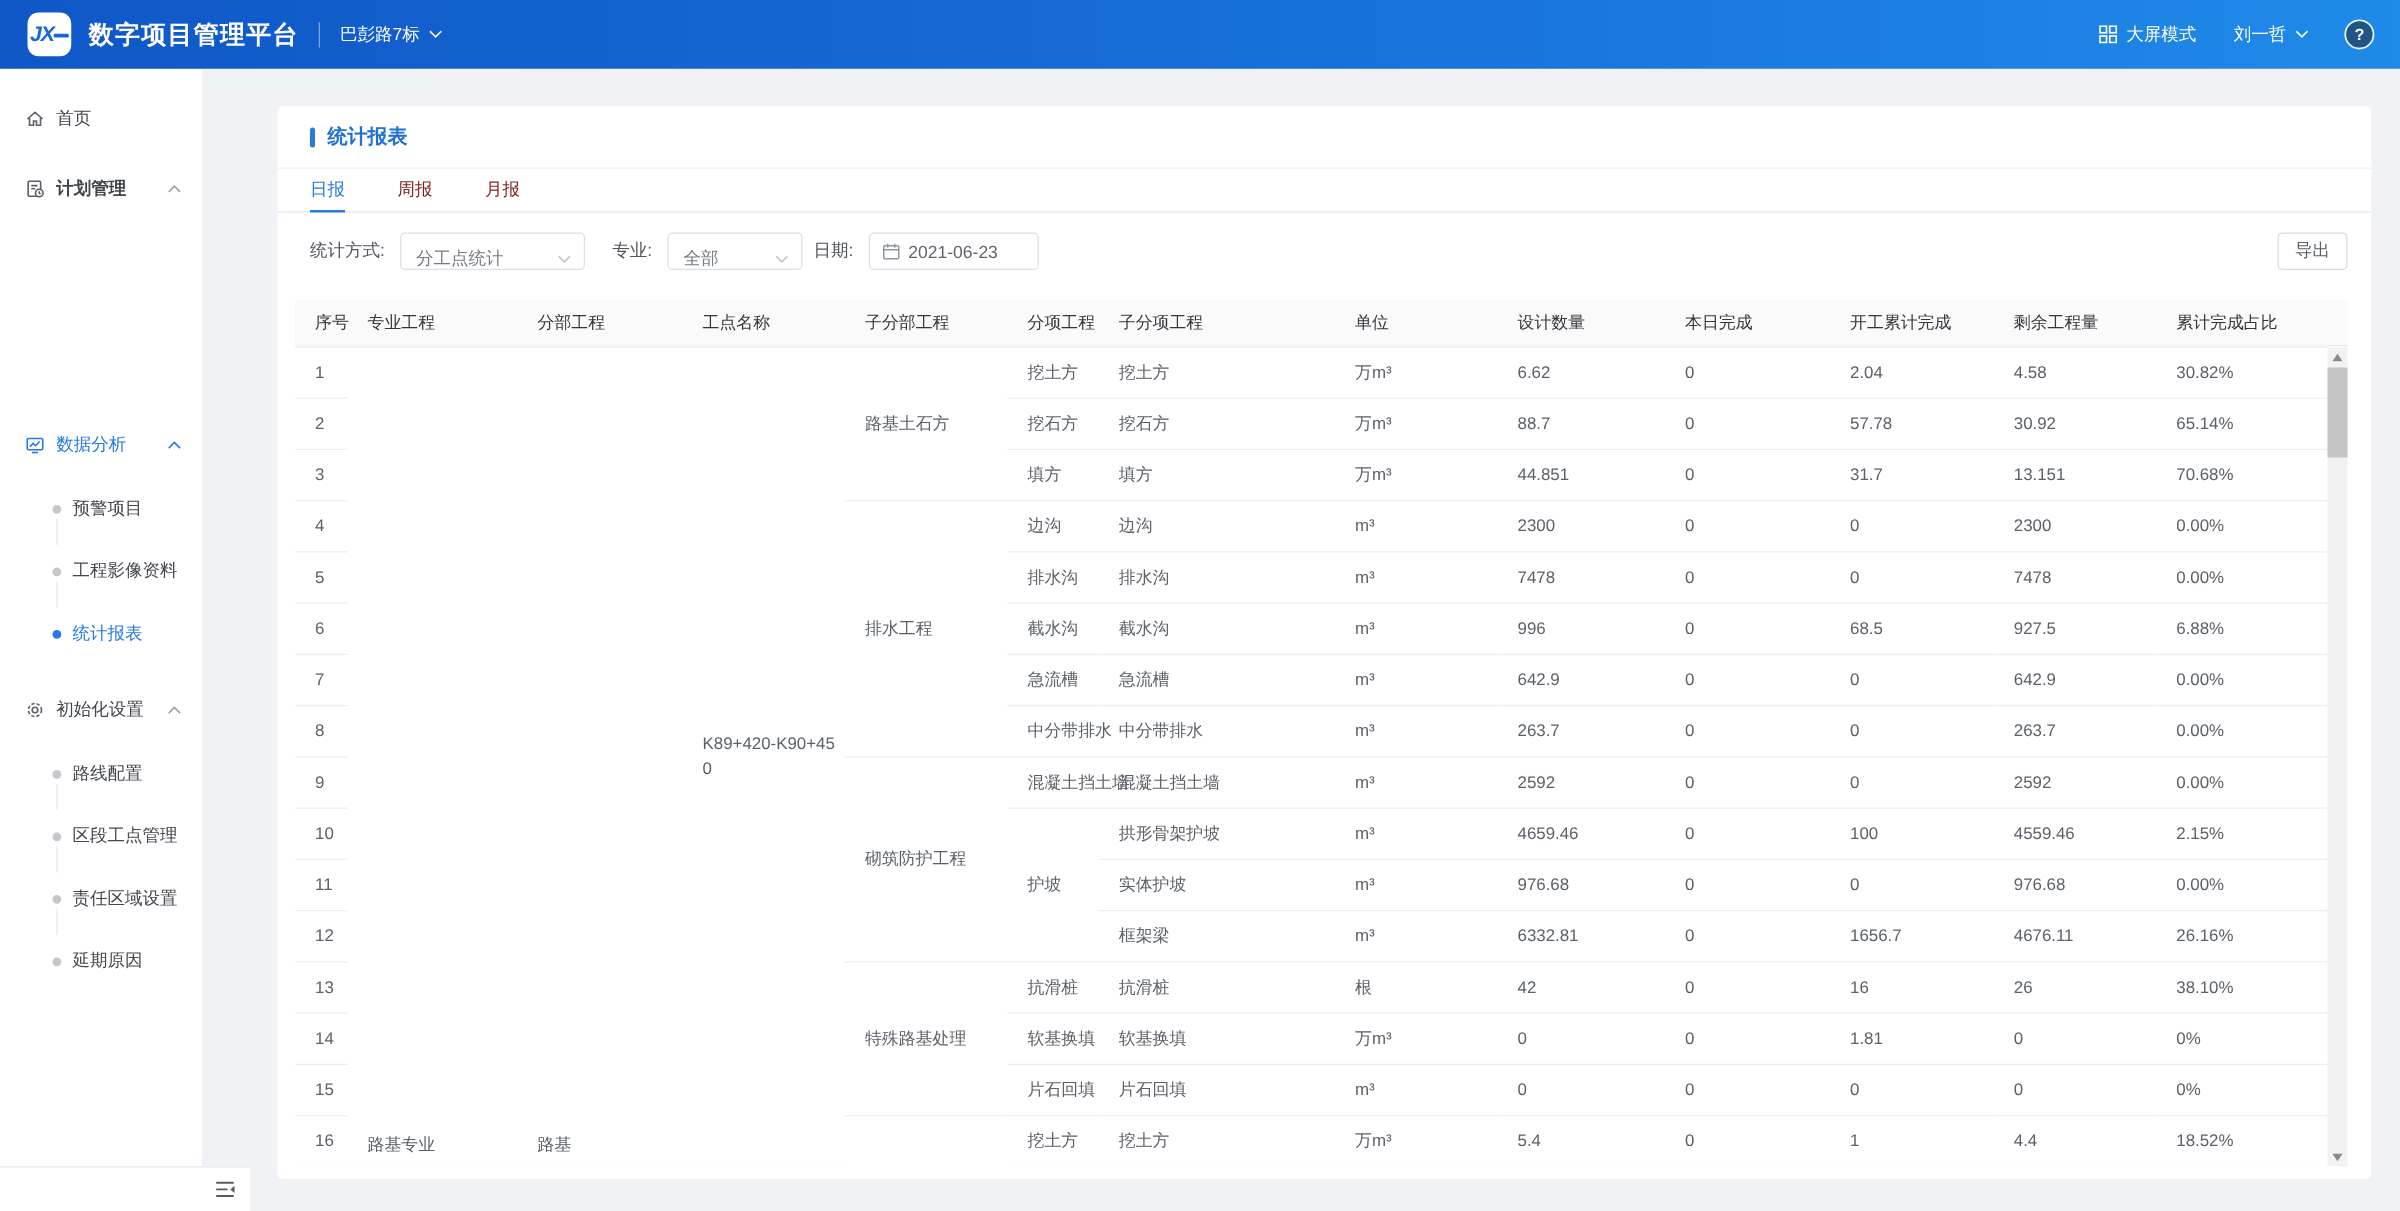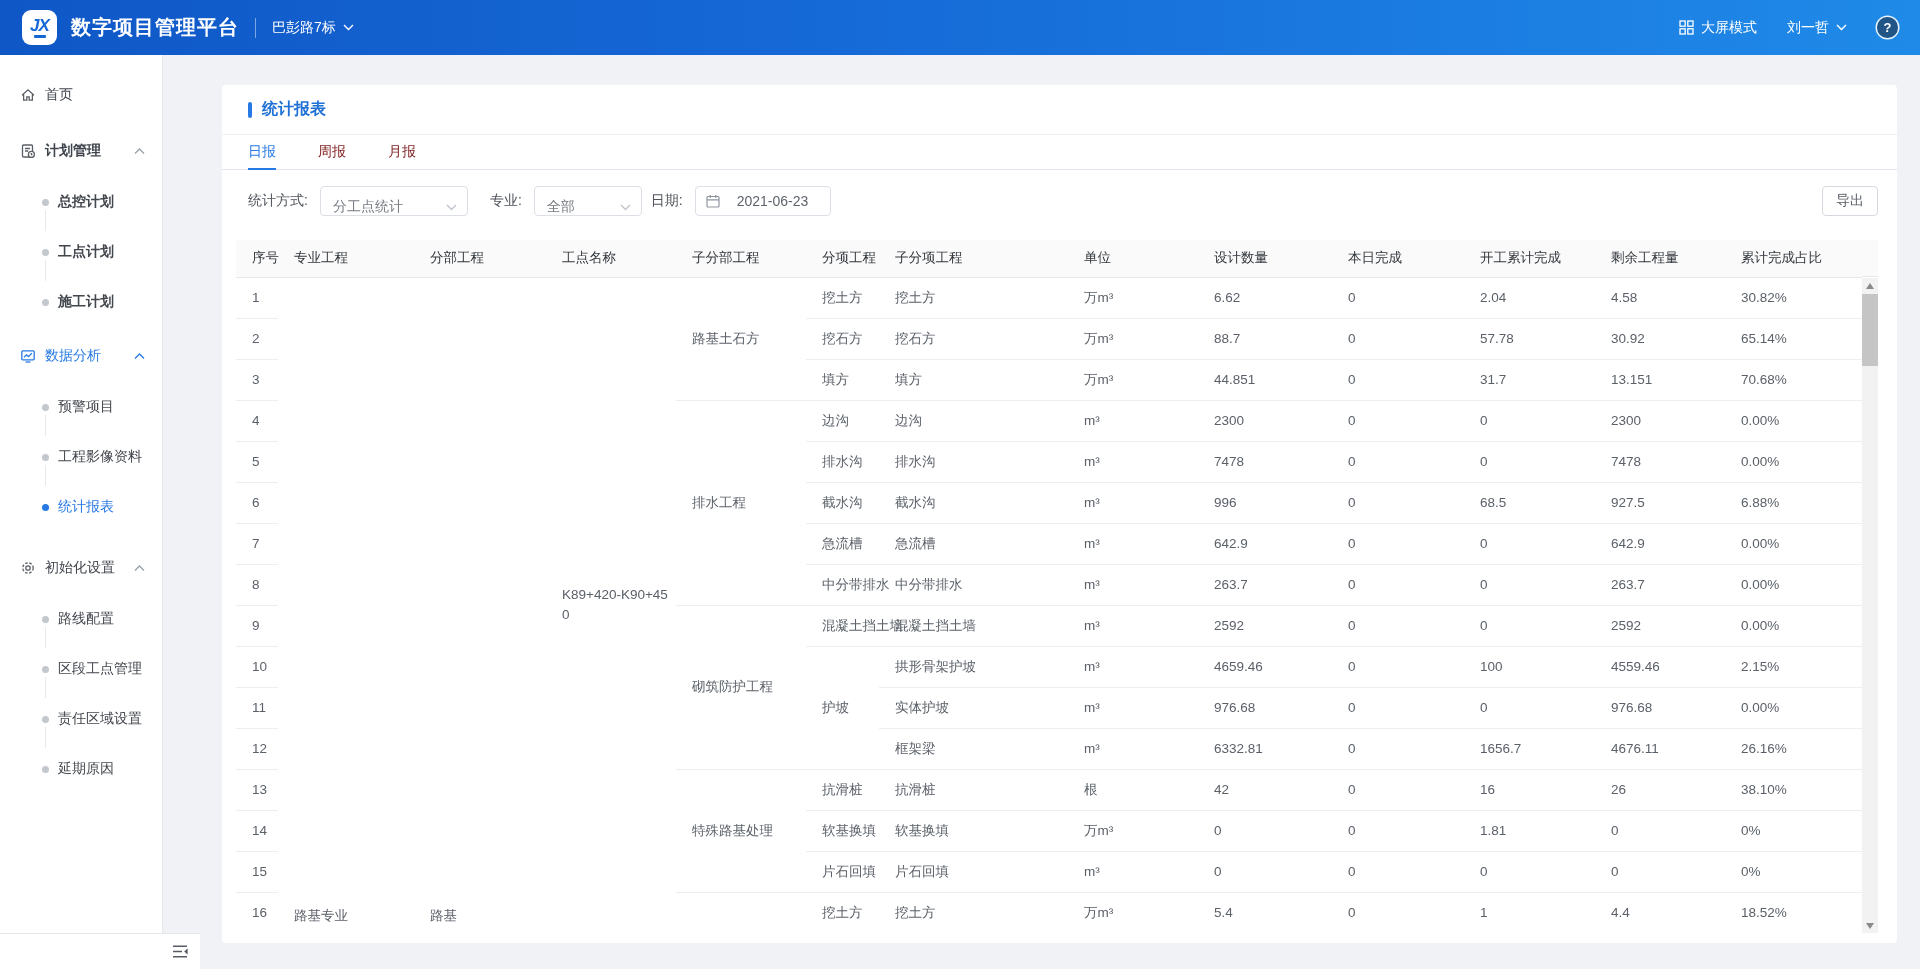--- a/index.html
+++ b/index.html
@@ -3,21 +3,21 @@
 <meta charset="utf-8">
 <style>
   *{margin:0;padding:0;box-sizing:border-box}
   html,body{width:1920px;height:969px;overflow:hidden}
   body{font-family:"Liberation Sans","DejaVu Sans",sans-serif;background:#f0f2f5;position:relative;color:#333;font-size:14px}
 
   
   .topbar{position:absolute;left:0;top:0;width:1920px;height:55px;
     background:linear-gradient(90deg,#0f57c6 0%,#1568d6 40%,#1f8ae8 100%);
     display:flex;align-items:center;padding:0 22px;color:#fff;z-index:30}
-  .logo-box{width:35px;height:35px;background:#fff;border-radius:9px;display:flex;flex-direction:column;
+  .logo-box{width:35px;height:35px;background:#fff;border-radius:9px;display:flex;flex-direction:row;
     align-items:center;justify-content:center;margin-right:14px}
   .logo-box .jx{font-size:17px;font-weight:bold;font-style:italic;color:#1568d6;line-height:15px;letter-spacing:-1px}
   .logo-box .jx-bar{width:12px;height:3px;background:#1568d6;border-radius:1px;margin-top:2px}
   .app-title{font-size:20px;font-weight:600;letter-spacing:1px}
   .top-divider{width:1px;height:20px;background:rgba(255,255,255,.45);margin:0 16px}
   .project-sel{display:flex;align-items:center;gap:7px;font-size:14px;cursor:pointer}
   .top-right{margin-left:auto;display:flex;align-items:center;gap:30px}
   .top-item{display:flex;align-items:center;gap:7px;font-size:14px;cursor:pointer}
   .help-circle{width:21px;height:21px;border-radius:50%;background:rgba(35,42,52,.55);
     box-shadow:0 0 0 1.5px rgba(255,255,255,.9);display:flex;align-items:center;justify-content:center;
@@ -53,21 +53,21 @@
   .tab.active{color:var(--accent)}
   .tab.active::after{content:"";position:absolute;left:0;right:0;bottom:-1px;height:2px;background:var(--accent)}
 
   .filters-row{display:flex;align-items:center;margin:16px 19px 0 26px;height:30px}
   .f-label{color:#50555d;font-size:14px;margin-right:12px}
   .sel{height:30px;border:1px solid #dcdfe6;border-radius:4px;background:#fff;display:inline-flex;align-items:center;
     justify-content:space-between;padding:12px 10px 0 12px;color:#767b83;font-size:14px;cursor:pointer}
   .sel-stat{width:148px;margin-right:22px}
   .sel-spec{width:108px;margin-right:9px}
   .date-box{height:30px;width:136px;border:1px solid #dcdfe6;border-radius:4px;background:#fff;display:inline-flex;
-    align-items:center;padding:0 10px;gap:17px;color:#5f646c;font-size:14px;cursor:pointer}
+    align-items:center;padding:0 10px;gap:7px;color:#5f646c;font-size:14px;cursor:pointer}
   .export-btn{margin-left:auto;height:30px;width:56px;border:1px solid #d6dae0;border-radius:4px;background:#fff;
     color:#595f66;font-size:14px;display:flex;align-items:center;justify-content:center;cursor:pointer}
 
   
   .table-area{position:absolute;left:14px;top:155px;width:1642px;height:693px}
   .tbl-clip{width:1626px;height:693px;overflow:hidden}
   table.grid{border-collapse:collapse;table-layout:fixed;width:1626px}
   table.grid th{height:37px;background:#fafafa;border-bottom:1px solid #e6e8eb;font-size:13.5px;font-weight:normal;
     color:#32373d;text-align:left;padding-left:16px;white-space:nowrap}
   table.grid td{height:41px;border-bottom:1px solid #ebeef3;font-size:13.5px;color:#5b6169;text-align:left;
@@ -151,34 +151,20 @@
             <circle cx="11.4" cy="11.4" r="3" fill="#fff"></circle>
             <path d="M11.4 10v1.5l1 .7"></path>
           </svg>
         </span>
         <span class="lbl">计划管理</span>
         <span class="chev">
           <svg width="11" height="7" viewBox="0 0 11 7">
             <polyline points="1,5.5 5.5,1 10,5.5" fill="none" stroke="#9aa0a8" stroke-width="1.3"></polyline>
           </svg>
         </span>
-      </div>
-      <div class="sub-list">
-        <div class="sub-item">
-          <span class="bullet"></span>
-          <span class="sub-lbl">总控计划</span>
-        </div>
-        <div class="sub-item">
-          <span class="bullet"></span>
-          <span class="sub-lbl">工点计划</span>
-        </div>
-        <div class="sub-item">
-          <span class="bullet"></span>
-          <span class="sub-lbl">施工计划</span>
-        </div>
       </div>
     </div>
     <div class="side-group" style="top: 281px;">
       <div class="side-head active">
         <span class="ic">
           <svg width="16" height="16" viewBox="0 0 16 16" fill="none" stroke="#2779e3" stroke-width="1.3">
             <rect x="1.8" y="2.8" width="12.4" height="9" rx="1"></rect>
             <polyline points="4,9.4 6.4,6.8 8.4,8.6 11.8,5.2"></polyline>
             <path d="M5.6 14h4.8"></path>
           </svg>

